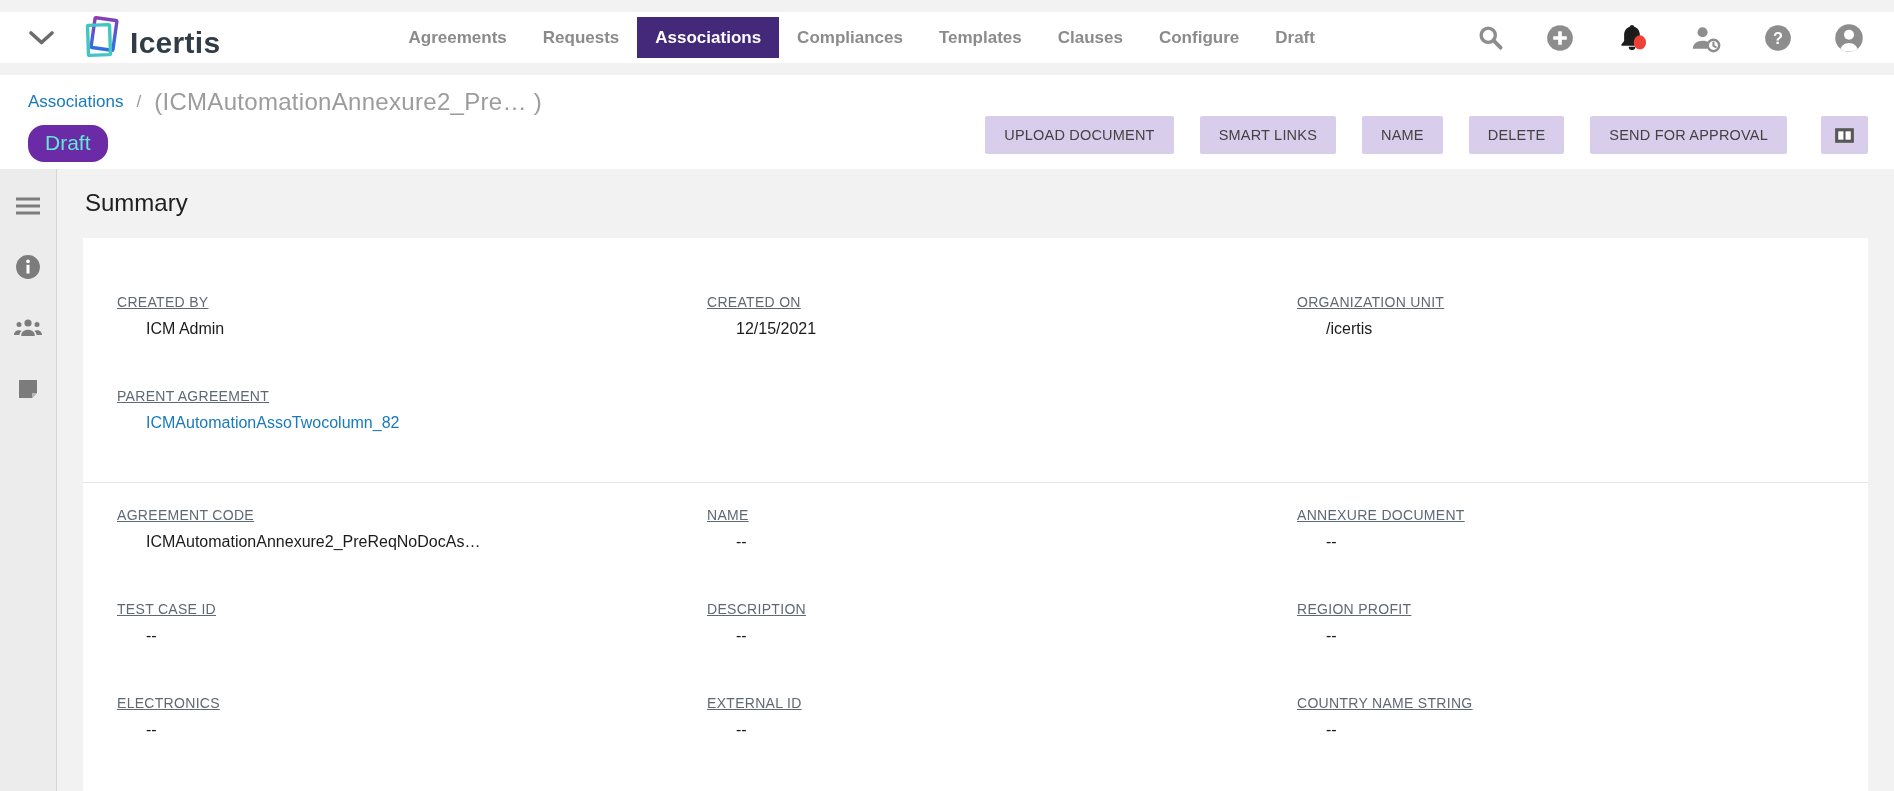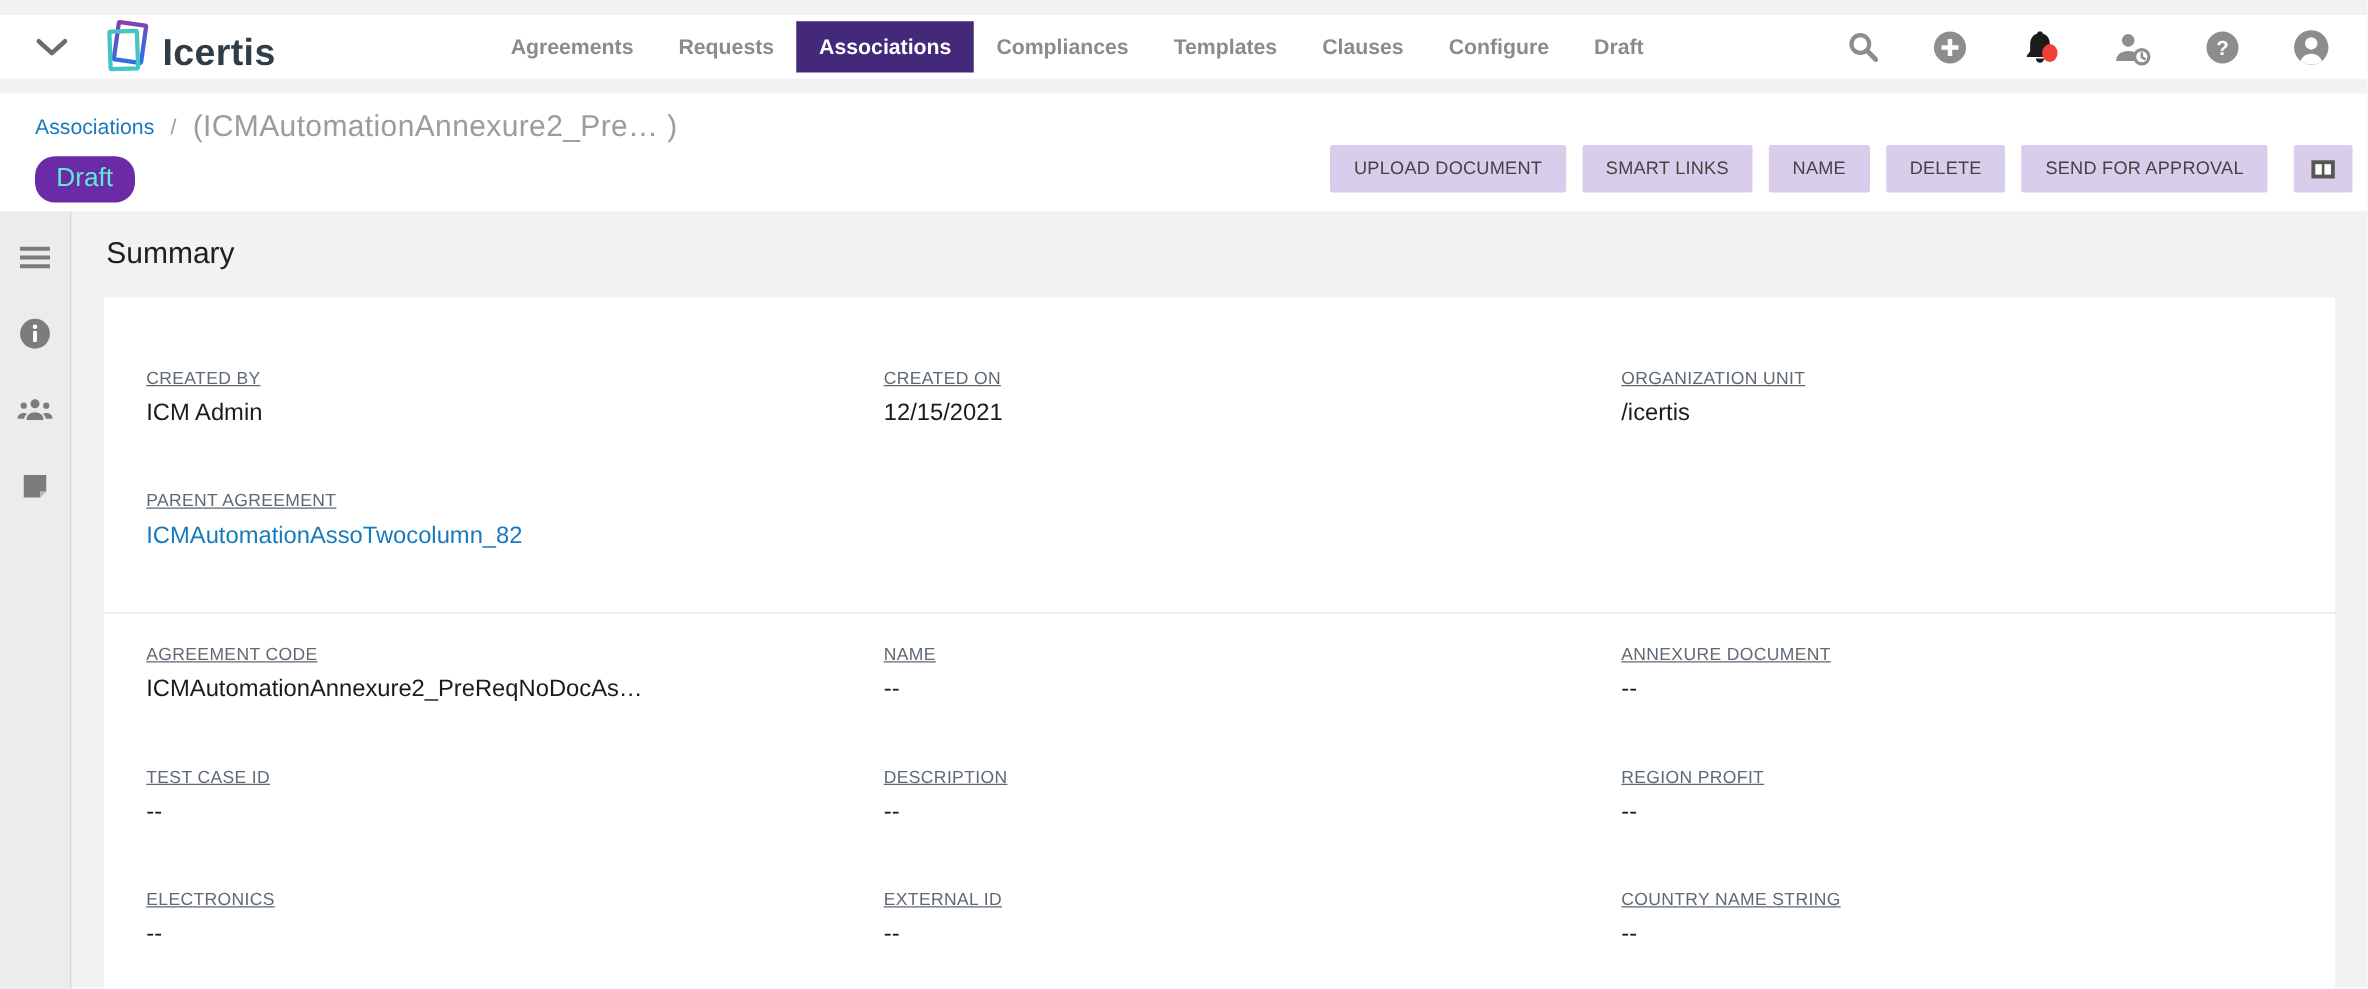--- a/index.html
+++ b/index.html
@@ -35,21 +35,21 @@
   }
   .breadcrumb { display:flex; align-items:center; gap:13px; }
   .breadcrumb-root { color:var(--c-link,#187abc); font-size:17px; text-decoration:none; cursor:pointer; }
   .breadcrumb-sep { color:#9a9a9a; font-size:17px; }
   .breadcrumb-current { color:#9c9c9c; font-size:24px; letter-spacing:.3px; }
   .status-badge {
     display:inline-block; margin-top:9px;
     background:var(--c-badge,#6c2ba6); color:#5eead4;
     font-size:21px; padding:6px 17px 7px; border-radius:16px;
   }
-  .actions { position:absolute; right:12px; bottom:15px; display:flex; gap:13px; align-items:stretch;margin-left:24px; }
+  .actions { position:absolute; right:26px; bottom:15px; display:flex; gap:26px; align-items:stretch;margin-left:24px; }
   .action-btn {
     background:var(--c-button,#d9cdec); border:none; cursor:pointer;
     color:#434343; font-family:inherit; font-size:14.5px; letter-spacing:.2px;
     padding:0 19px; height:38px; border-radius:2px; white-space:nowrap;
   }
   .action-icon-btn {
     background:var(--c-button,#d9cdec); border:none; cursor:pointer;
     width:47px; height:38px; border-radius:2px; margin-left:8px;
     display:flex; align-items:center; justify-content:center;
   }
@@ -65,21 +65,21 @@
   .content { flex:1; padding:0 26px; }
   .section-title { margin:20px 0 0 2px; font-size:24px; font-weight:500; color:#202020; }
   .card { margin-top:21px; background:#fff; padding:56px 0 60px; min-height:640px; }
   .grid {
     display:grid; grid-template-columns:590px 590px 1fr;
     row-gap:50px; padding:0 34px;
   }
   .field-label {
     font-size:14px; color:#5e6974; letter-spacing:.3px; font-weight:400;text-decoration:underline;
   }
-  .field-value { font-size:19px; color:#1b1b1b; margin-top:10px; white-space:nowrap; }
+  .field-value { font-size:16px; color:#1b1b1b; margin-top:10px; white-space:nowrap;margin-left:29px; }
   a.field-value { color:var(--c-link,#187abc); text-decoration:none; cursor:pointer; display:block; }
   .divider { border:none; border-top:1px solid #e4e4e4; margin:50px 0 24px; }
 
   svg { display:block; }
 </style>
 </head>
 <body>
 
 <div class="navbar">
   <span class="chevron-btn">

